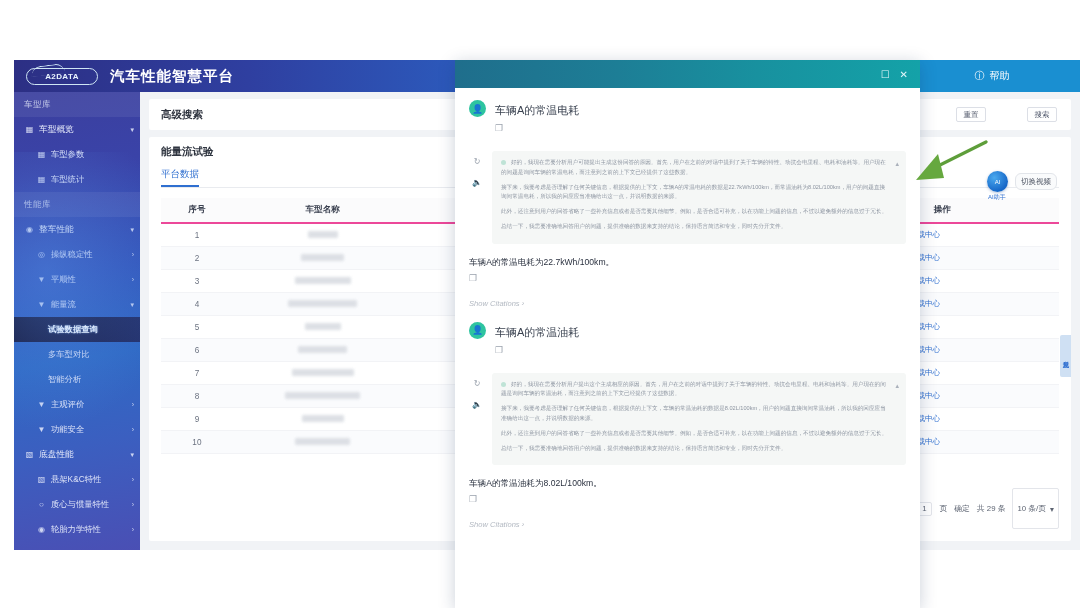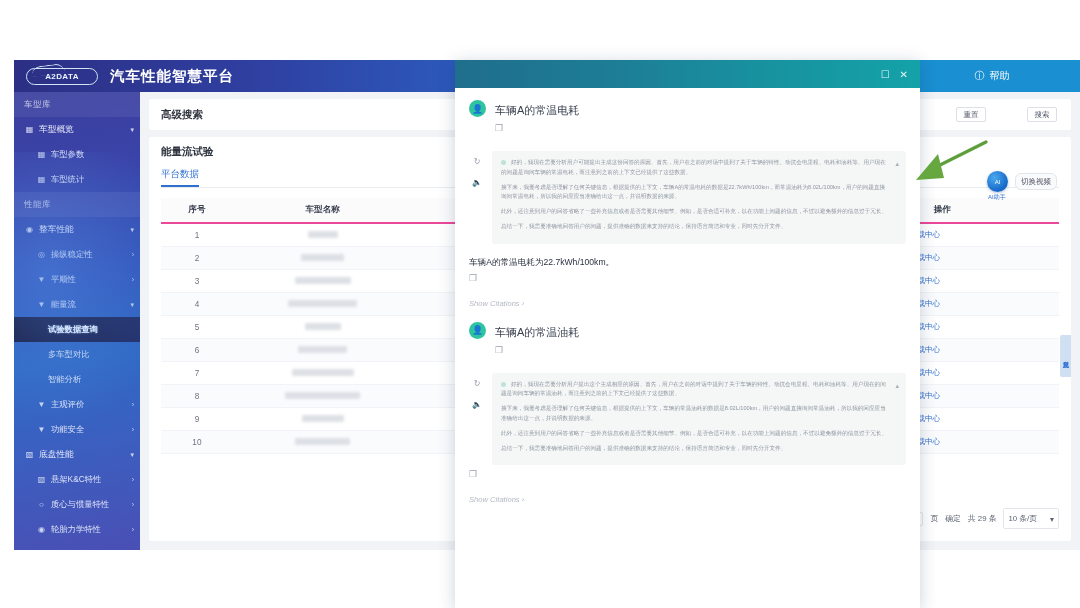--- a/index.html
+++ b/index.html
@@ -141,21 +141,21 @@
   table.grid tbody tr:nth-child(even) { background: #fafbfd; }
   .redact { display: inline-block; height: 7px; border-radius: 1px; background: #d9dce2; filter: blur(1.6px); opacity: .9; }
   .acts { display: flex; gap: 6px; justify-content: flex-start; padding-left: 4px; }
   .act-link { color: #2f6fd0; font-size: 7.6px; cursor: pointer; white-space: nowrap; }
 
   .pager {
     position: absolute; right: 12px; bottom: 12px;
     display: flex; align-items: center; gap: 7px; font-size: 7.8px; color: #5d6472;
   }
   .pg-box { border: 1px solid #e3e5ea; border-radius: 2px; padding: 1.5px 5px; background: #fff; cursor: pointer; }
-  .pg-sel { border: 1px solid #e3e5ea; border-radius: 2px; padding: 4px 4px; background: #fff; display: flex; gap: 13px; align-items: flex-end; cursor: pointer; }
+  .pg-sel { border: 1px solid #e3e5ea; border-radius: 2px; padding: 14px 4px; background: #fff; display: flex; gap: 4px; align-items: flex-end; cursor: pointer; }
 
   .side-tab {
     position: absolute; right: 0; top: 198px; width: 11px; height: 42px;
     background: #cfe0f3; color: #2f6fd0; font-size: 6.5px; border-radius: 2px 0 0 2px;
     display: flex; align-items: center; justify-content: center; writing-mode: vertical-rl; cursor: pointer;
   }
 
   
   .chat {
     position: absolute; left: 455px; top: 60px; width: 465px; height: 548px;
@@ -536,20 +536,21 @@
           </div>
           <div class="think-box">
             <span class="dot"></span>
             <span class="collapse">▴</span>
             <p>好的，我现在需要分析用户提出这个主成相应的原因。首先，用户在之前的对话中提到了关于车辆的特性、动抗会电里程、电耗和油耗等。用户现在的问题是询问车辆的常温油耗，而注意到之前的上下文已经提供了这些数据。</p>
             <p>接下来，我要考虑是否理解了任何关键信息，根据提供的上下文，车辆的常温油耗的数据是8.02L/100km，用户的问题直接询问常温油耗，所以我的回应应当准确给出这一点，并说明数据的来源。</p>
             <p>此外，还注意到用户的回答省略了一些补充信息或者是否需要其他细节。例如，是否合适可补充，以在功能上问题的信息，不过以避免额外的信息过于冗长。</p>
             <p>总结一下，我需要准确地回答用户的问题，提供准确的数据来支持的结论，保持语言简洁和专业，同时先分开文件。</p>
           </div>
         </div>
+        <div class="answer">车辆A的常温油耗为8.02L/100km。</div>
         <div class="copy-ic" style="margin-left: 0px;">❐</div>
         <div class="cite">Show Citations  ›</div>
       </div>
   </div>
 
   <svg class="arrow-anno" viewBox="0 0 92 60">
     <line x1="86" y1="8" x2="34" y2="34" stroke="#5e9e3a" stroke-width="3.2" stroke-linecap="round"></line>
     <polygon points="38,20 16,46 44,44" fill="#66a83f"></polygon>
   </svg>
 </div>

